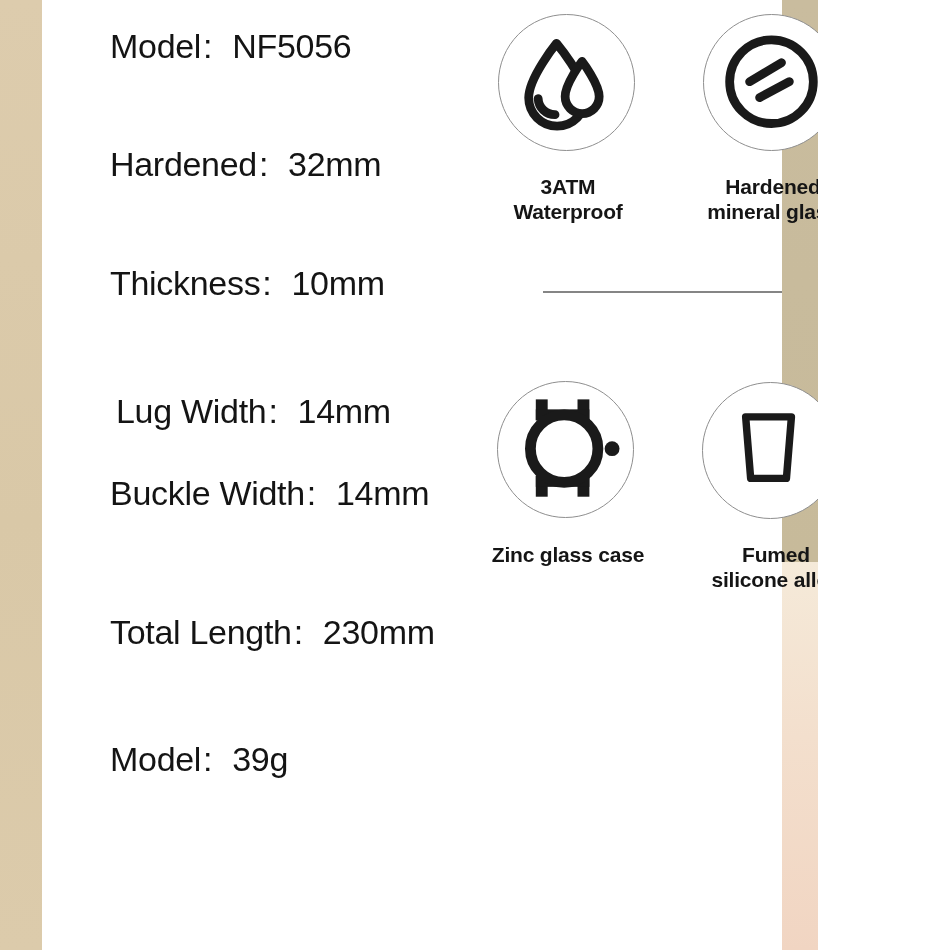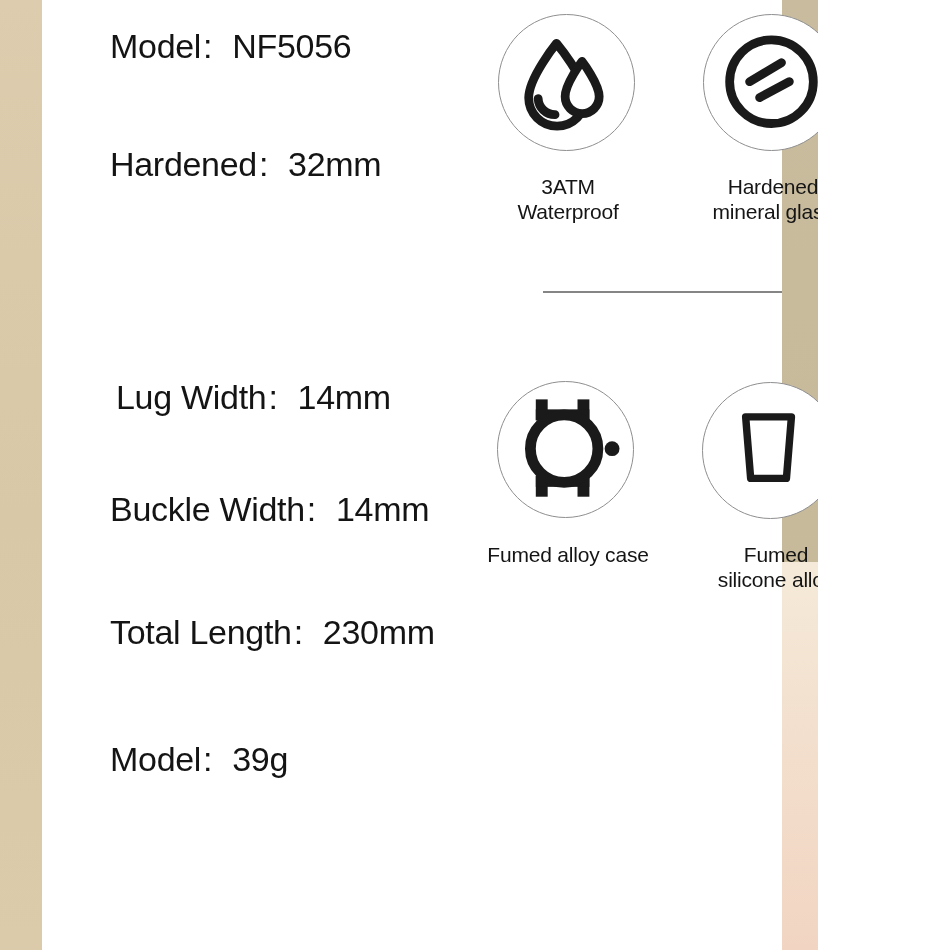--- a/index.html
+++ b/index.html
@@ -36,43 +36,44 @@
   .spec-row .colon{margin-left:2px;margin-right:20px;}
   
   .feature-circle{
     position:absolute;width:137px;height:137px;box-sizing:border-box;
     border:1.5px solid #8f8f8f;border-radius:50%;background:#ffffff;
     display:flex;align-items:center;justify-content:center;
   }
   .feature-circle svg{width:136px;height:136px;display:block;}
   .feature-caption{
     position:absolute;width:220px;text-align:center;
-    font-size:21px;font-weight:400;line-height:25px;letter-spacing:-0.2px;
+    font-size:21px;font-weight:700;line-height:25px;letter-spacing:-0.2px;
     color:#151515;white-space:pre-line;
   }
   .divider{
     position:absolute;left:543px;top:291px;width:239px;height:2px;
     background:#858585;
   }
 </style>
 </head>
 <body>
 
 <div id="page">
 
   <div class="strip-left"></div>
   <div class="strip-right">
     <div class="top"></div>
     <div class="bottom"></div>
   </div>
 
   <div class="spec-row" style="top:25px"><span>Model</span><span class="colon">:</span><span>NF5056</span></div>
   <div class="spec-row" style="top:143px"><span>Hardened</span><span class="colon">:</span><span>32mm</span></div>
-  <div class="spec-row" style="top:376px;left:116px"><span>Lug Width</span><span class="colon">:</span><span>14mm</span></div>
-  <div class="spec-row" style="top:488px"><span>Buckle Width</span><span class="colon">:</span><span>14mm</span></div>
+  <div class="spec-row" style="top:262px"><span>Thickness</span><span class="colon">:</span><span>10mm</span></div>
+  <div class="spec-row" style="top:390px;left:116px"><span>Lug Width</span><span class="colon">:</span><span>14mm</span></div>
+  <div class="spec-row" style="top:472px"><span>Buckle Width</span><span class="colon">:</span><span>14mm</span></div>
   <div class="spec-row" style="top:611px"><span>Total Length</span><span class="colon">:</span><span>230mm</span></div>
   <div class="spec-row" style="top:738px"><span>Model</span><span class="colon">:</span><span>39g</span></div>
 
   <div class="feature-circle" style="left:498px;top:14px">
     <svg viewBox="0 0 100 100">
       <path d="M42.6,20.6 C42.6,20.6 22,46 22,61 A21,21 0 1 0 64,61 C64,46 42.6,20.6 42.6,20.6 Z" fill="none" stroke="#1a1a1a" stroke-width="6.5" stroke-linejoin="round" stroke-linecap="round"></path>
       <path d="M61.5,34 C61.5,34 49,50.5 49,60 A12.6,12.6 0 1 0 74.2,60 C74.2,50.5 61.5,34 61.5,34 Z" fill="#ffffff" stroke="#1a1a1a" stroke-width="6.5" stroke-linejoin="round" stroke-linecap="round"></path>
       <path d="M29,61.5 A12.5,12.5 0 0 0 41.5,73.5" fill="none" stroke="#1a1a1a" stroke-width="6.5" stroke-linecap="round"></path>
     </svg>
   </div>
@@ -96,21 +97,21 @@
       <rect x="28" y="12.5" width="8.8" height="15.5" fill="#1a1a1a"></rect>
       <rect x="58.9" y="12.5" width="8.8" height="15.5" fill="#1a1a1a"></rect>
       <rect x="28" y="19.9" width="39.7" height="8.1" fill="#1a1a1a"></rect>
       <rect x="28" y="69.2" width="8.8" height="15.4" fill="#1a1a1a"></rect>
       <rect x="58.9" y="69.2" width="8.8" height="15.4" fill="#1a1a1a"></rect>
       <rect x="28" y="69.2" width="39.7" height="8.1" fill="#1a1a1a"></rect>
       <circle cx="84.5" cy="49" r="5.5" fill="#1a1a1a"></circle>
       <circle cx="49" cy="49" r="25" fill="#ffffff" stroke="#1a1a1a" stroke-width="8"></circle>
     </svg>
   </div>
-  <div class="feature-caption" style="left:458px;top:542px">Fumed alloy case</div>
+  <div class="feature-caption" style="left:458px;top:542px">Zinc glass case</div>
 
   <div class="feature-circle" style="left:702px;top:382px">
     <svg viewBox="0 0 100 100">
       <path d="M31.6,24.7 L65.5,24.7 L61.8,70.3 L35.3,70.3 Z" fill="none" stroke="#1a1a1a" stroke-width="5.5" stroke-linejoin="round"></path>
     </svg>
   </div>
   <div class="feature-caption" style="left:666px;top:542px">Fumed
 silicone alloy</div>
 
 </div>

